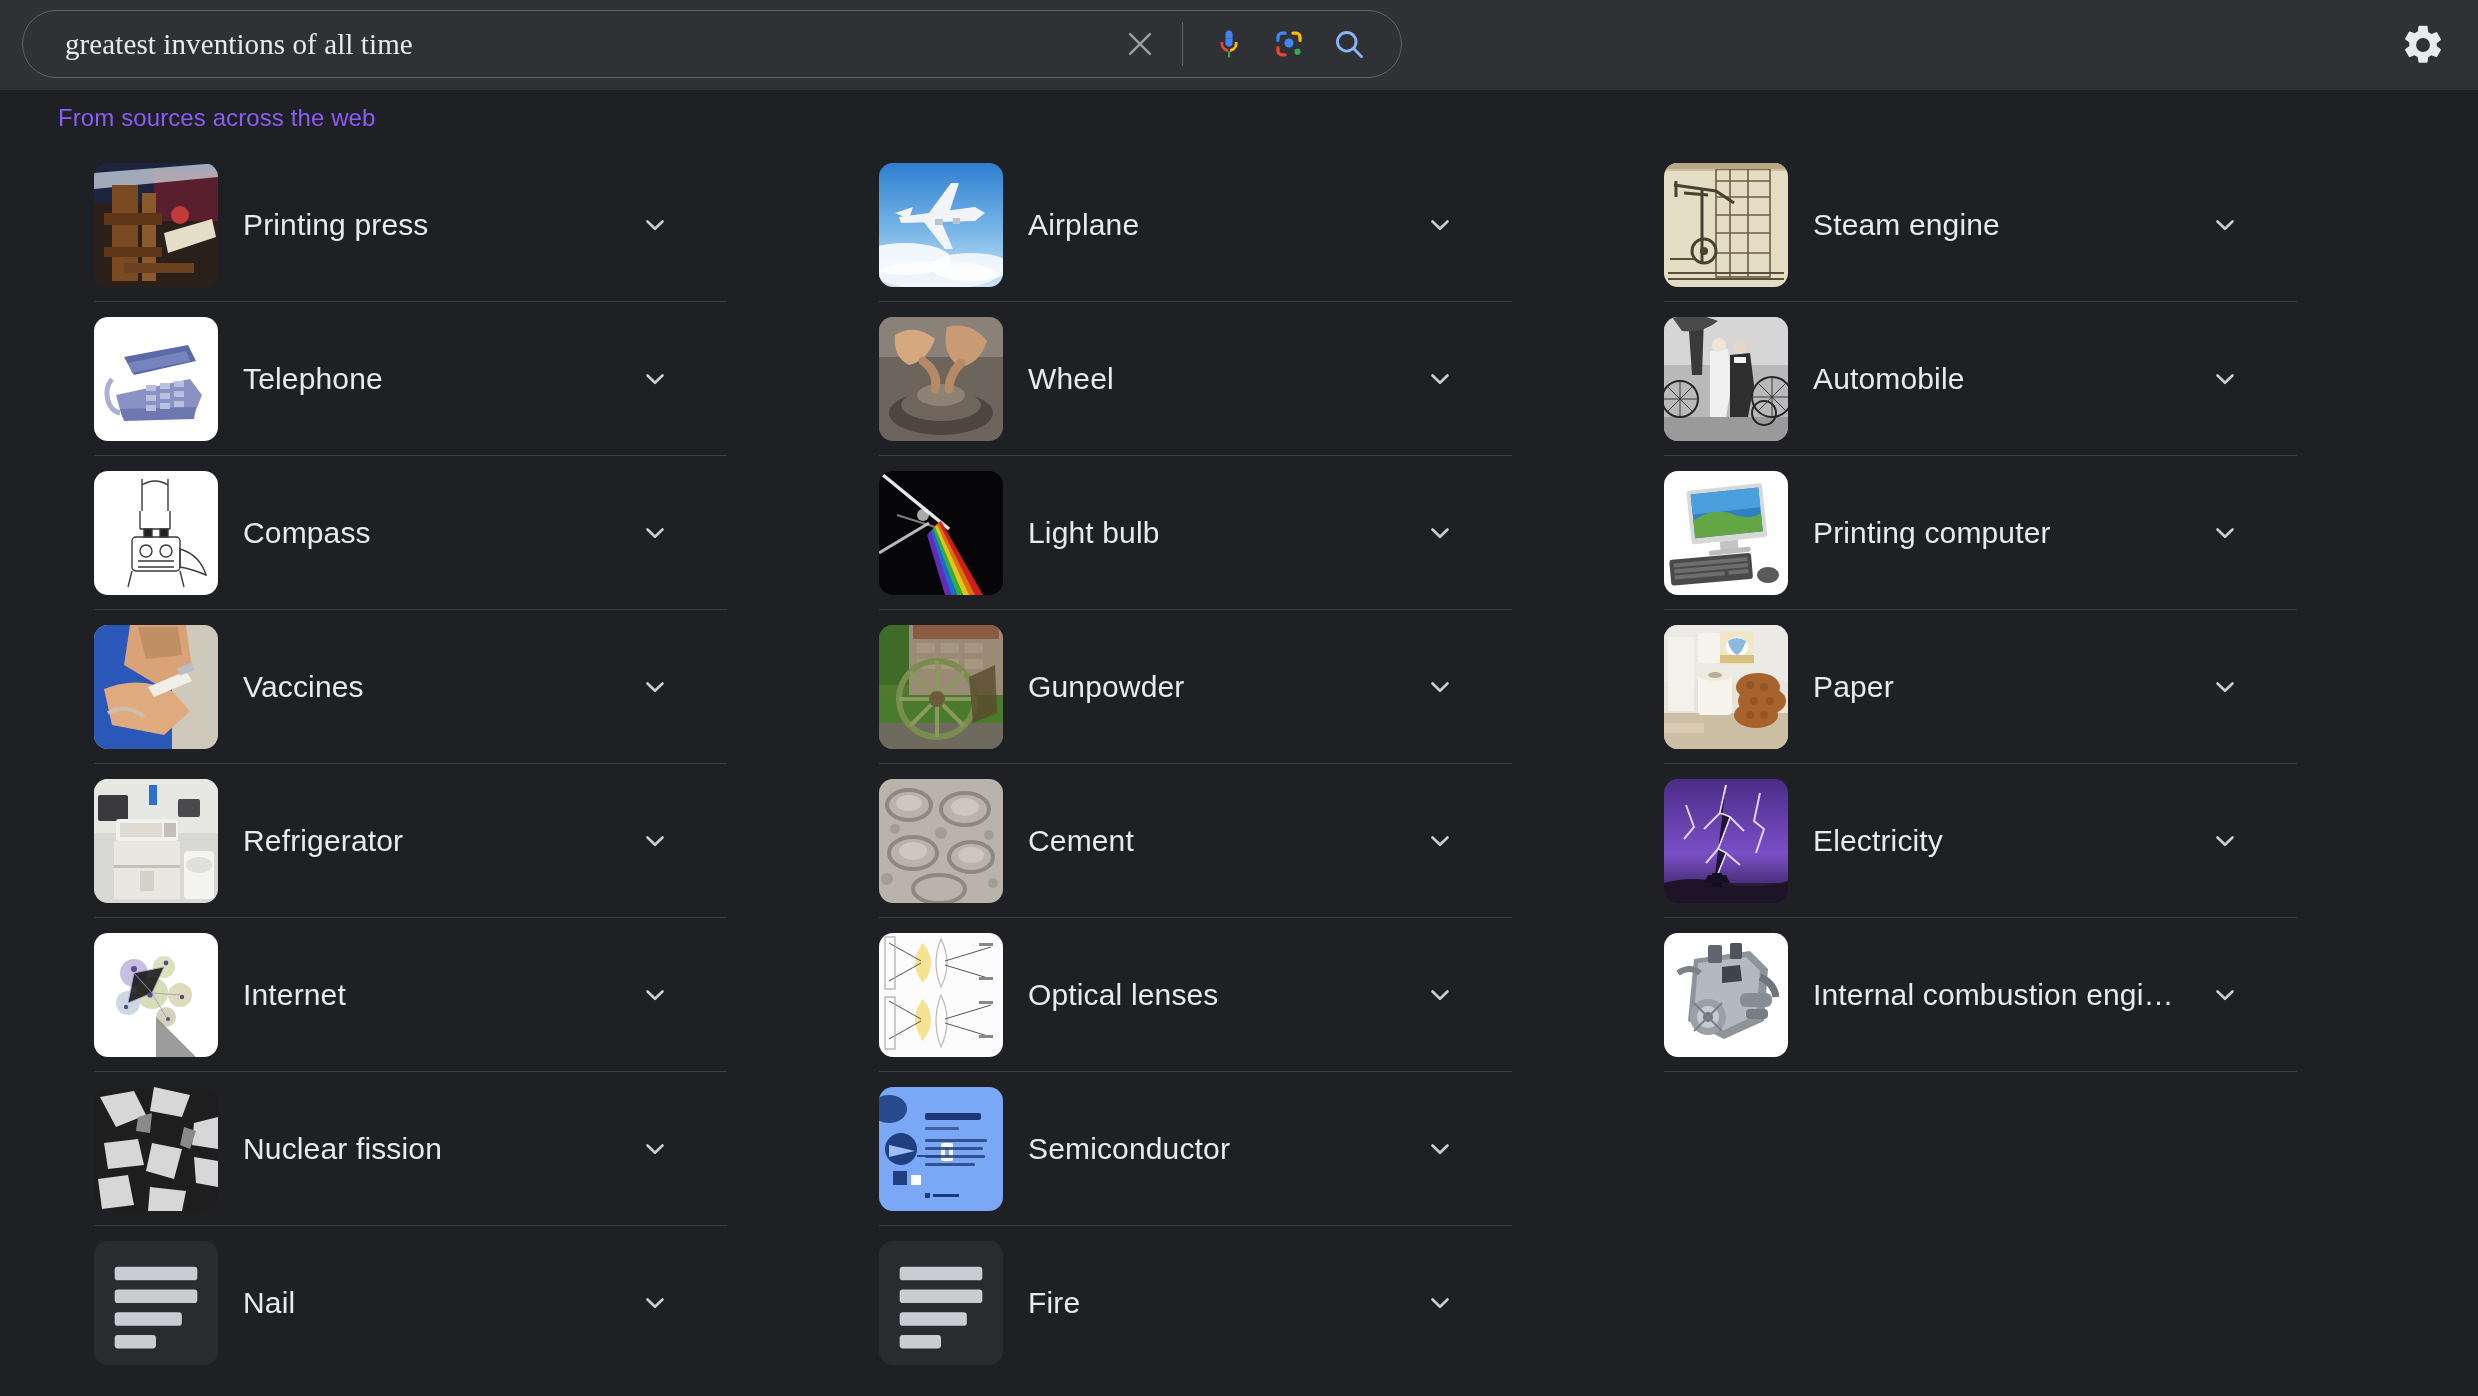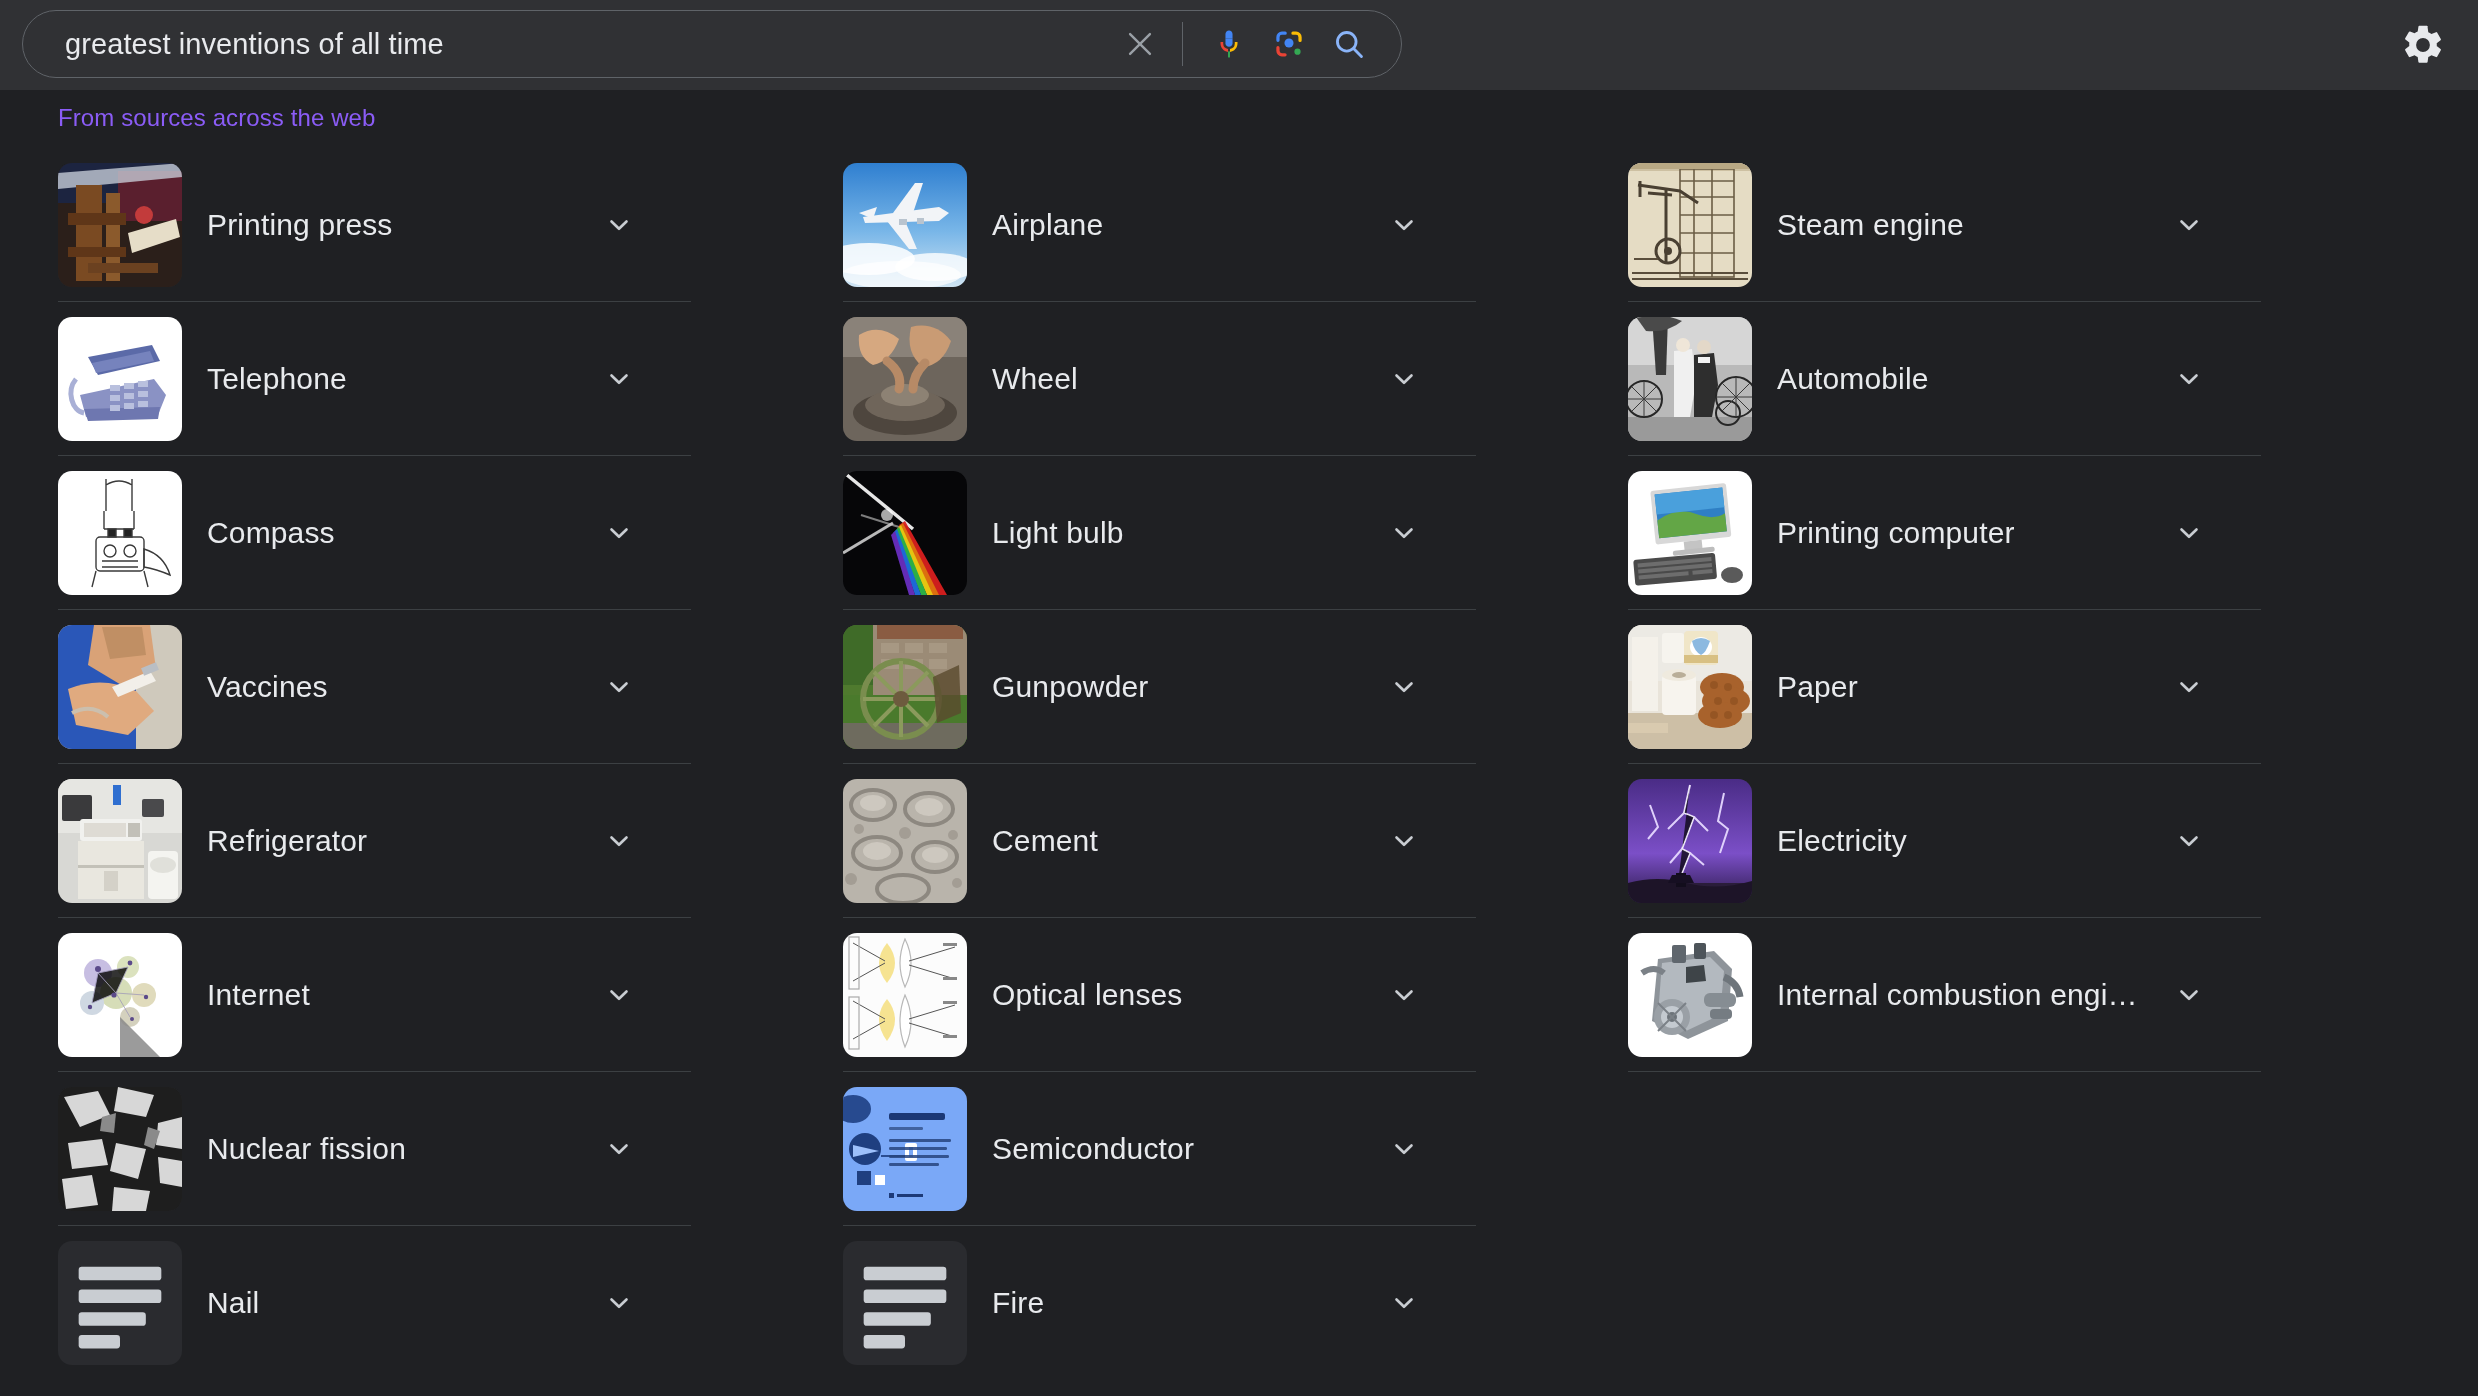--- a/index.html
+++ b/index.html
@@ -33,21 +33,21 @@
     display: flex;
     align-items: center;
   }
   .search-input {
     flex: 1;
     background: transparent;
     border: none;
     outline: none;
     color: #e8eaed;
     font-size: 29px;
-    font-family: Liberation Sans, sans-serif;
+    font-family: Liberation Serif, serif;
     padding-left: 42px;
     letter-spacing: 0.1px;
   }
   .search-input::placeholder { color: #9aa0a6; }
 
   .clear-btn {
     width: 56px; height: 56px;
     display: flex; align-items: center; justify-content: center;
     cursor: pointer;
     flex: 0 0 auto;
@@ -94,20 +94,21 @@
     letter-spacing: 0.1px;
     white-space: nowrap;
   }
 
   .columns {
     position: absolute;
     top: 58px;
     left: 0;
     width: 2478px;
     display: flex;
+    padding-left: 36px;
   }
   .column {
     width: 785px;
     flex: 0 0 auto;
   }
   .column.col1 { margin-left: 58px; }
   .column.col2 { margin-left: 0px; }
   .column.col3 { margin-left: 0px; }
 
   .row {

